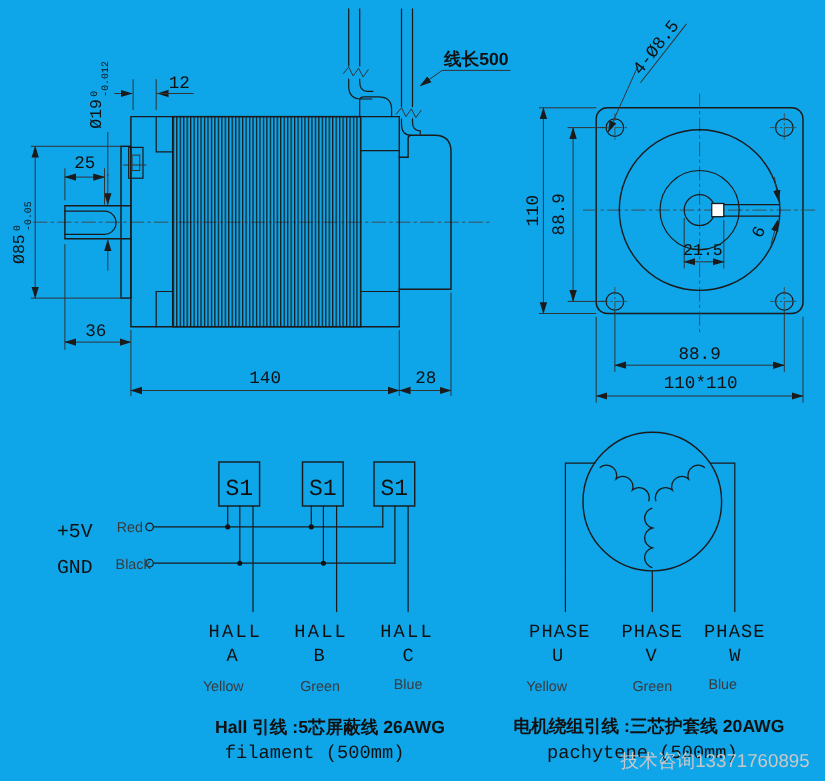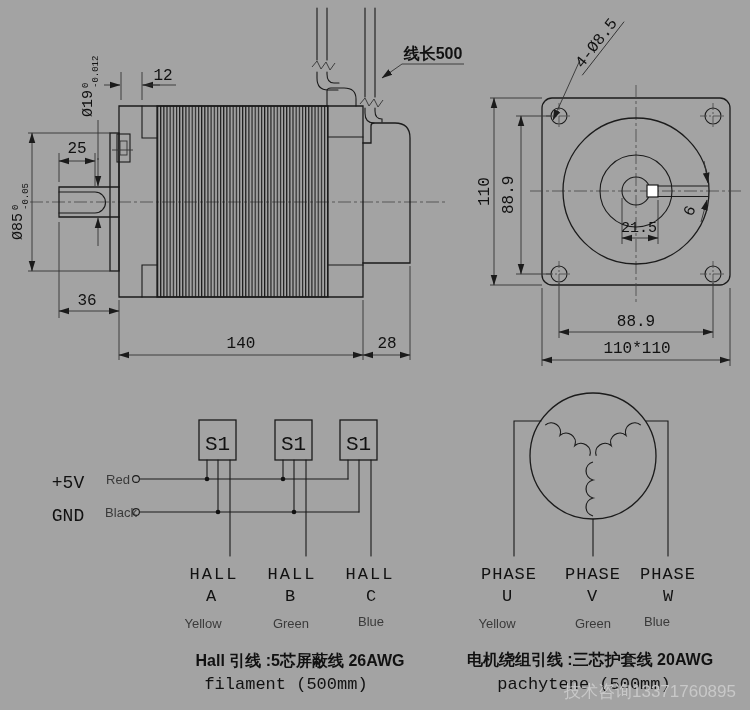--- a/index.html
+++ b/index.html
@@ -1,16 +1,16 @@
 <!DOCTYPE html>
 <html><head>
 <meta charset="utf-8">
 <style>
   html,body{margin:0;padding:0;background:#ffffff;}
-  .page{width:750px;height:710px;background:#a3a3a3;position:relative;overflow:hidden;}
+  .page{width:750px;height:710px;background:#0ea5e9;position:relative;overflow:hidden;}
   svg{display:block;}
   .ln{stroke:#1b1b1b;stroke-width:1.3;fill:none;stroke-linecap:square;}
   .ln2{stroke:#1b1b1b;stroke-width:1.1;fill:none;stroke-linecap:round;}
   .thin{stroke:#333;stroke-width:0.9;fill:none;}
   .cl{stroke:#444;stroke-width:0.8;stroke-dasharray:13 3 3 3;fill:none;}
   .clh{stroke:#444;stroke-width:0.8;stroke-dasharray:7 2 2 2;fill:none;}
   .dimt{font-family:"Liberation Mono","DejaVu Sans Mono",monospace;font-size:16px;fill:#111;}
   .dimsm{font-family:"Liberation Mono","DejaVu Sans Mono",monospace;font-size:9px;fill:#111;}
   .cadt{font-family:"Liberation Mono","DejaVu Sans Mono",monospace;fill:#111;}
   .sanst{font-family:"Liberation Sans",sans-serif;fill:#3a3a3a;font-size:13px;}

